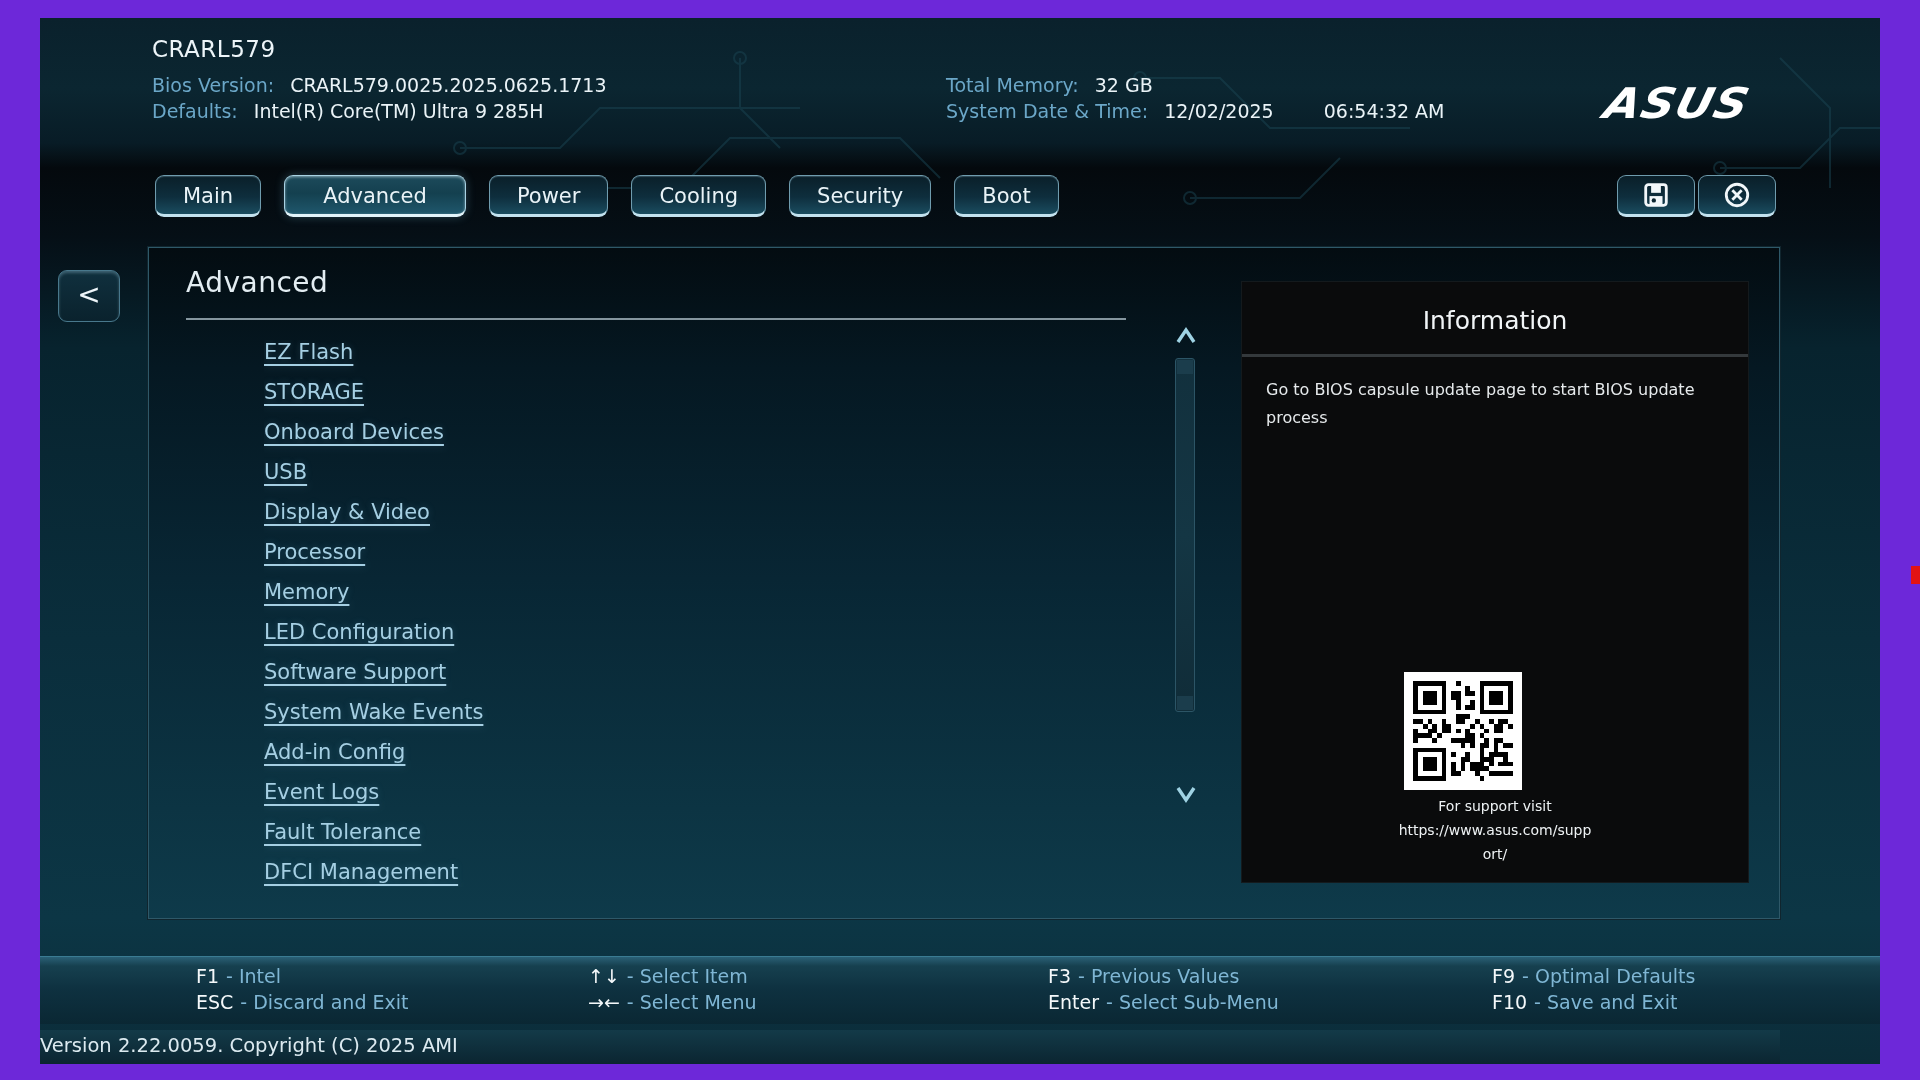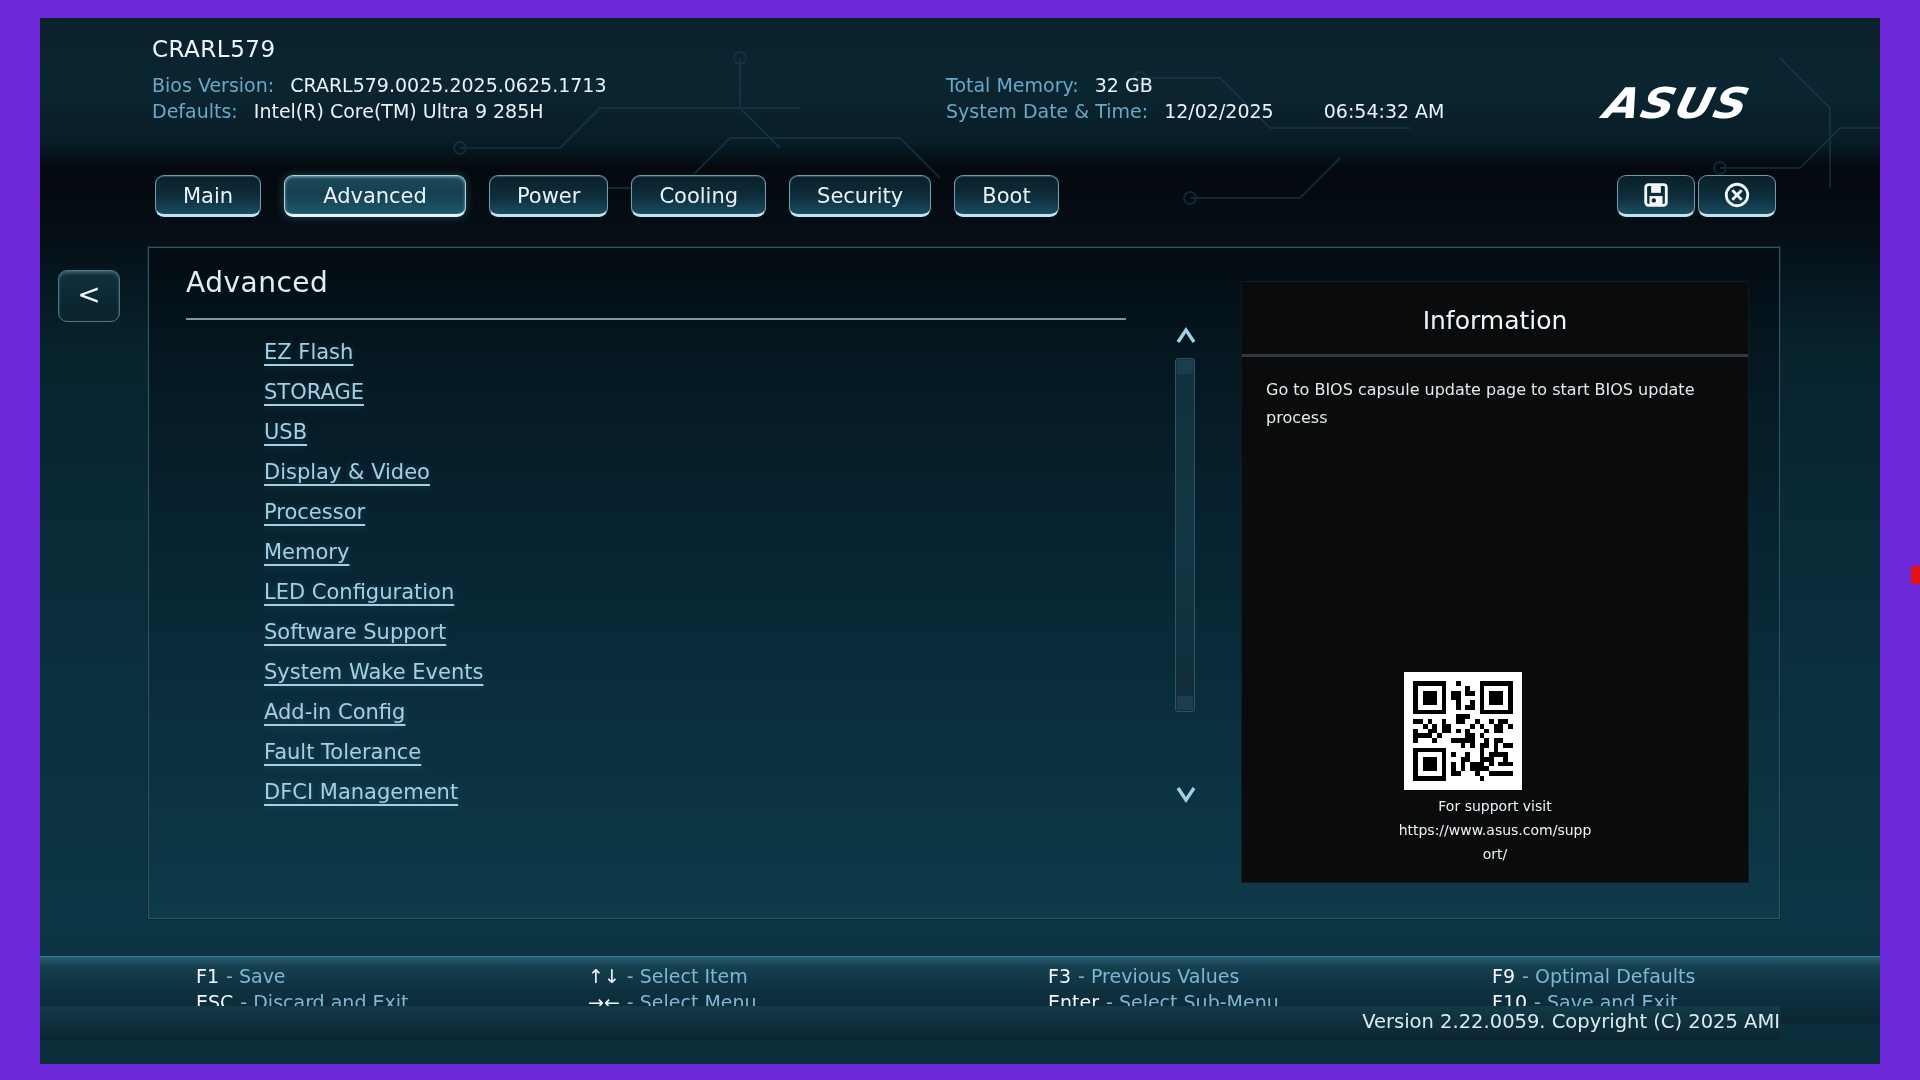--- a/index.html
+++ b/index.html
@@ -82,22 +82,22 @@
   .support { position:absolute; top:512px; width:100%; text-align:center; font-size:14px; line-height:24px; color:#eef2f4; }
 
   
   .hotbar { position:absolute; left:0; top:938px; width:1840px; height:68px;
     background:linear-gradient(180deg,#2a6076 0px,#16404f 9px,#0e3140 32px,#0a2733 68px);
     border-top:1px solid #3a7b92; }
   .hotcol { position:absolute; top:8px; }
   .hot { height:26px; font-size:19px; white-space:nowrap; }
   .hot .k { color:#f4f8fa; }
   .hot .d { color:#7fb6d4; margin-left:7px; }
-  .verbar { position:absolute; left:0; top:988px; width:1740px; height:34px;
-    background:linear-gradient(180deg,#133a48,#0b2531); text-align:right; }
+  .verbar { position:absolute; left:0; top:1012px; width:1740px; height:34px;
+    background:linear-gradient(180deg,#133a48,#0b2531); text-align:left; }
   .verbar span { line-height:32px; font-size:19.5px; color:#dceaf0; }
 
   .red-artifact { position:absolute; left:1911px; top:566px; width:9px; height:18px; background:#e21313; }
 </style>
 </head>
 <body>
 
 <div class="screen">
   <div class="frame">
 
@@ -169,28 +169,30 @@
 
     <div class="backbtn">&lt;</div>
 
     <div class="panel">
       <div class="panel-title">Advanced</div>
       <div class="panel-rule"></div>
 
       <div class="menu">
         <div class="menu-item">EZ Flash</div>
         <div class="menu-item">STORAGE</div>
+        <div class="menu-item">Onboard Devices</div>
         <div class="menu-item">USB</div>
         <div class="menu-item">Display &amp; Video</div>
         <div class="menu-item">Processor</div>
         <div class="menu-item">Memory</div>
         <div class="menu-item">LED Configuration</div>
         <div class="menu-item">Software Support</div>
         <div class="menu-item">System Wake Events</div>
         <div class="menu-item">Add-in Config</div>
+        <div class="menu-item">Event Logs</div>
         <div class="menu-item">Fault Tolerance</div>
         <div class="menu-item">DFCI Management</div>
       </div>
 
       <div class="sbar">
         <svg class="s-up" width="24" height="24" viewBox="0 0 24 24">
           <path d="M4 18 L12 6 L20 18" fill="none" stroke="#9fd3e4" stroke-width="3.4"></path>
         </svg>
         <div class="s-thumb">
           <div class="s-cap t"></div>
@@ -330,21 +332,21 @@
           <div>For support visit</div>
           <div>https://www.asus.com/supp</div>
           <div>ort/</div>
         </div>
       </div>
     </div>
 
     <div class="hotbar">
       <div class="hotcol" style="left:156px;">
         <div class="hot">
-          <span class="k">F1</span><span class="d">- Save</span>
+          <span class="k">F1</span><span class="d">- Intel</span>
         </div>
         <div class="hot">
           <span class="k">ESC</span><span class="d">- Discard and Exit</span>
         </div>
       </div>
       <div class="hotcol" style="left:548px;">
         <div class="hot">
           <span class="k">↑↓</span><span class="d">- Select Item</span>
         </div>
         <div class="hot">

